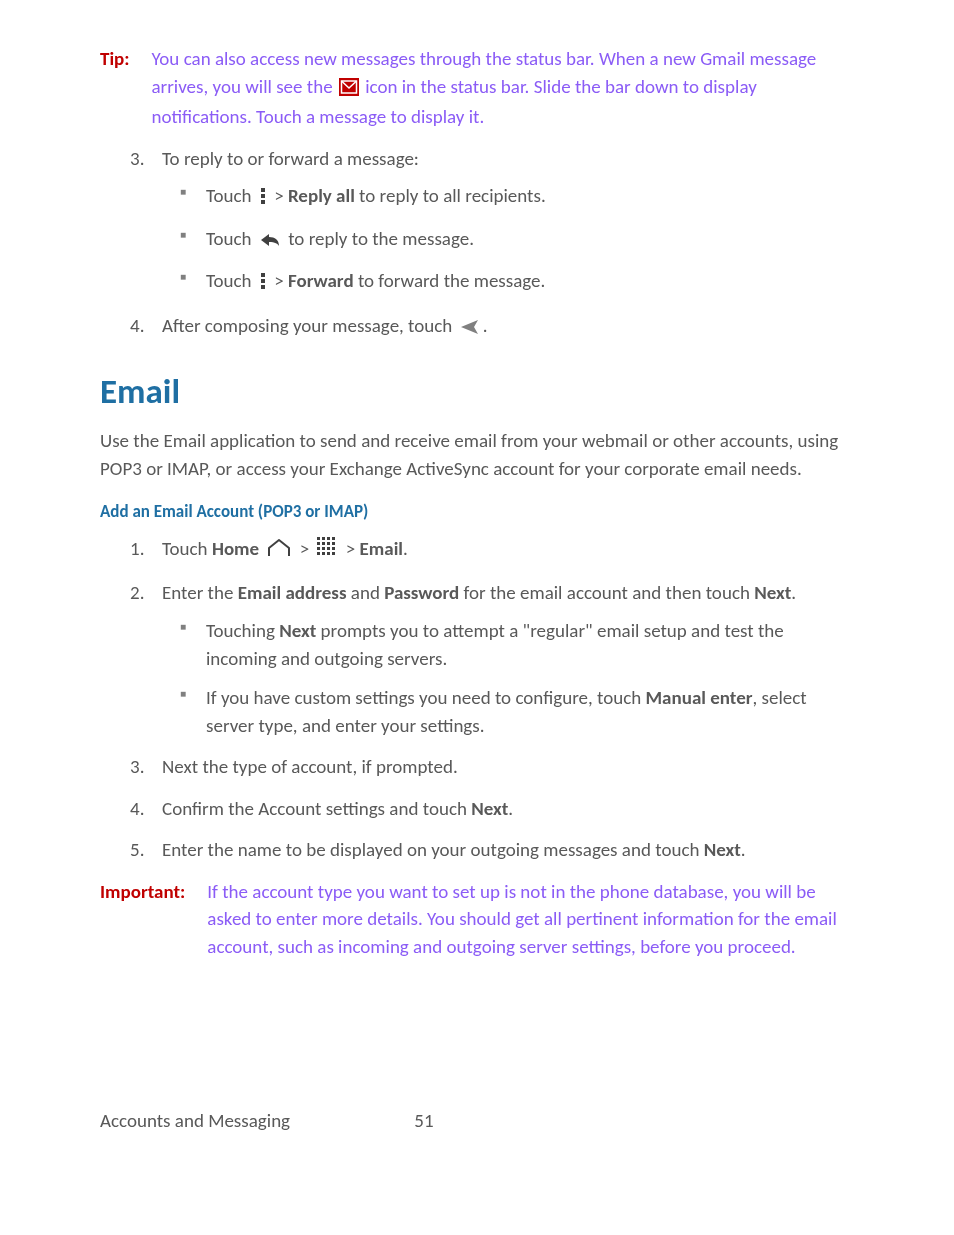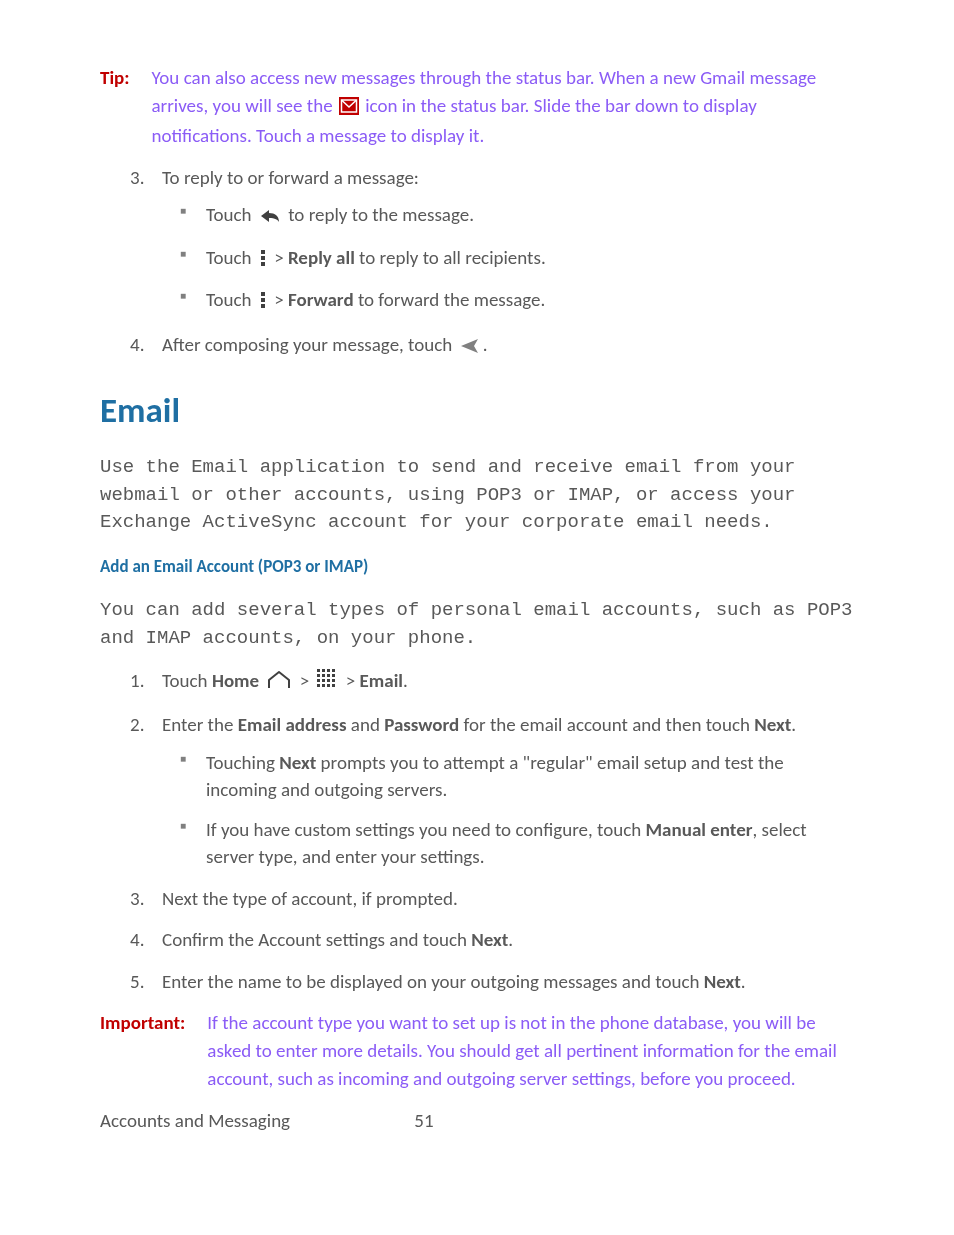--- a/index.html
+++ b/index.html
@@ -8,21 +8,21 @@
     background: #fff;
     width: 954px;
   }
   body {
     font-family: Calibri, "Segoe UI", Arial, sans-serif;
     color: #595959;
     font-size: 19px;
     line-height: 1.45;
   }
   .page {
-    padding: 64px 100px 60px 100px;
+    padding: 45px 100px 60px 100px;
     box-sizing: border-box;
     min-height: 1235px;
     position: relative;
   }
   .tip-row, .important-row {
     display: flex;
     gap: 22px;
     margin-bottom: 14px;
   }
   .tip-label, .important-label {
@@ -79,22 +79,21 @@
     font-weight: bold;
     margin: 24px 0 8px 0;
   }
   h2.sub {
     color: #1f6fa3;
     font-size: 17px;
     font-weight: bold;
     margin: 18px 0 10px 0;
   }
   p.body {
-    margin: 18px 0 14px 0;
-    font-family: Liberation Mono, monospace;
+    margin: 10px 0 14px 0;
   }
   b.b { font-weight: bold; color:#595959; }
   .inline-icon {
     display: inline-block;
     vertical-align: -3px;
     margin: 0 3px;
   }
   
   .footer {
     position: absolute;
@@ -132,38 +131,38 @@
     </div>
   </div>
 
   <ol class="num">
     <li data-num="3">
       <span>To reply to or forward a message:</span>
       <ul class="sq">
         <li>
           <span>Touch </span>
           <span class="inline-icon">
-            <svg class="ic" width="22" height="16">
-                <path d="M10 2 L2 8 L10 14 L10 10 C16 10 19 12 20 14 C20 8 16 5 10 5 Z" fill="#404040"></path>
-              </svg>
-          </span>
-          <span> to reply to the message.</span>
-        </li>
-        <li>
-          <span>Touch </span>
-          <span class="inline-icon">
             <svg class="ic" width="8" height="18">
                 <rect x="2" y="1" width="4" height="4" fill="#404040"></rect>
                 <rect x="2" y="7" width="4" height="4" fill="#404040"></rect>
                 <rect x="2" y="13" width="4" height="4" fill="#404040"></rect>
               </svg>
           </span>
           <span> &gt; </span>
           <b class="b">Reply all</b>
           <span> to reply to all recipients.</span>
+        </li>
+        <li>
+          <span>Touch </span>
+          <span class="inline-icon">
+            <svg class="ic" width="22" height="16">
+                <path d="M10 2 L2 8 L10 14 L10 10 C16 10 19 12 20 14 C20 8 16 5 10 5 Z" fill="#404040"></path>
+              </svg>
+          </span>
+          <span> to reply to the message.</span>
         </li>
         <li>
           <span>Touch </span>
           <span class="inline-icon">
             <svg class="ic" width="8" height="18">
                 <rect x="2" y="1" width="4" height="4" fill="#404040"></rect>
                 <rect x="2" y="7" width="4" height="4" fill="#404040"></rect>
                 <rect x="2" y="13" width="4" height="4" fill="#404040"></rect>
               </svg>
           </span>
@@ -180,21 +179,20 @@
             <path d="M1 8 L18 1 L14 8 L18 15 Z" fill="#808080"></path>
           </svg>
       </span><span>.</span>
     </li>
   </ol>
 
   <h1 class="sect">Email</h1>
   <p class="body">Use the Email application to send and receive email from your webmail or other accounts, using POP3 or IMAP, or access your Exchange ActiveSync account for your corporate email needs.</p>
 
   <h2 class="sub">Add an Email Account (POP3 or IMAP)</h2>
-  <p class="body">You can add several types of personal email accounts, such as POP3 and IMAP accounts, on your phone.</p>
 
   <ol class="num">
     <li data-num="1">
       <span>Touch </span>
       <b class="b">Home</b>
       <span class="inline-icon">
         <svg class="ic" width="26" height="20">
             <path d="M3 18 L3 10 L13 2 L23 10 L23 18" fill="none" stroke="#404040" stroke-width="2" stroke-linejoin="round"></path>
           </svg>
       </span>

